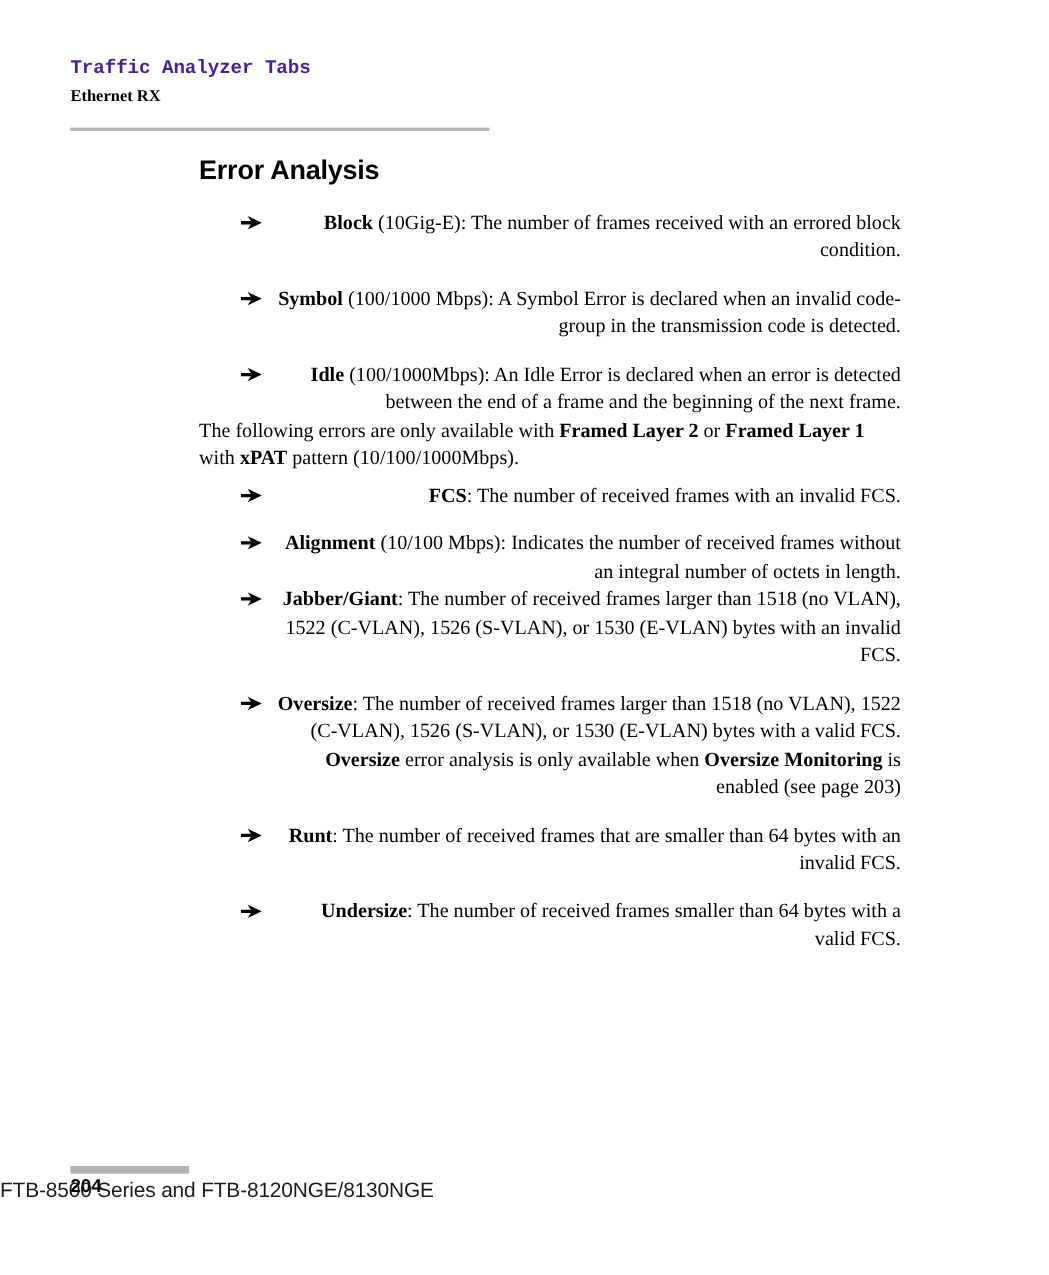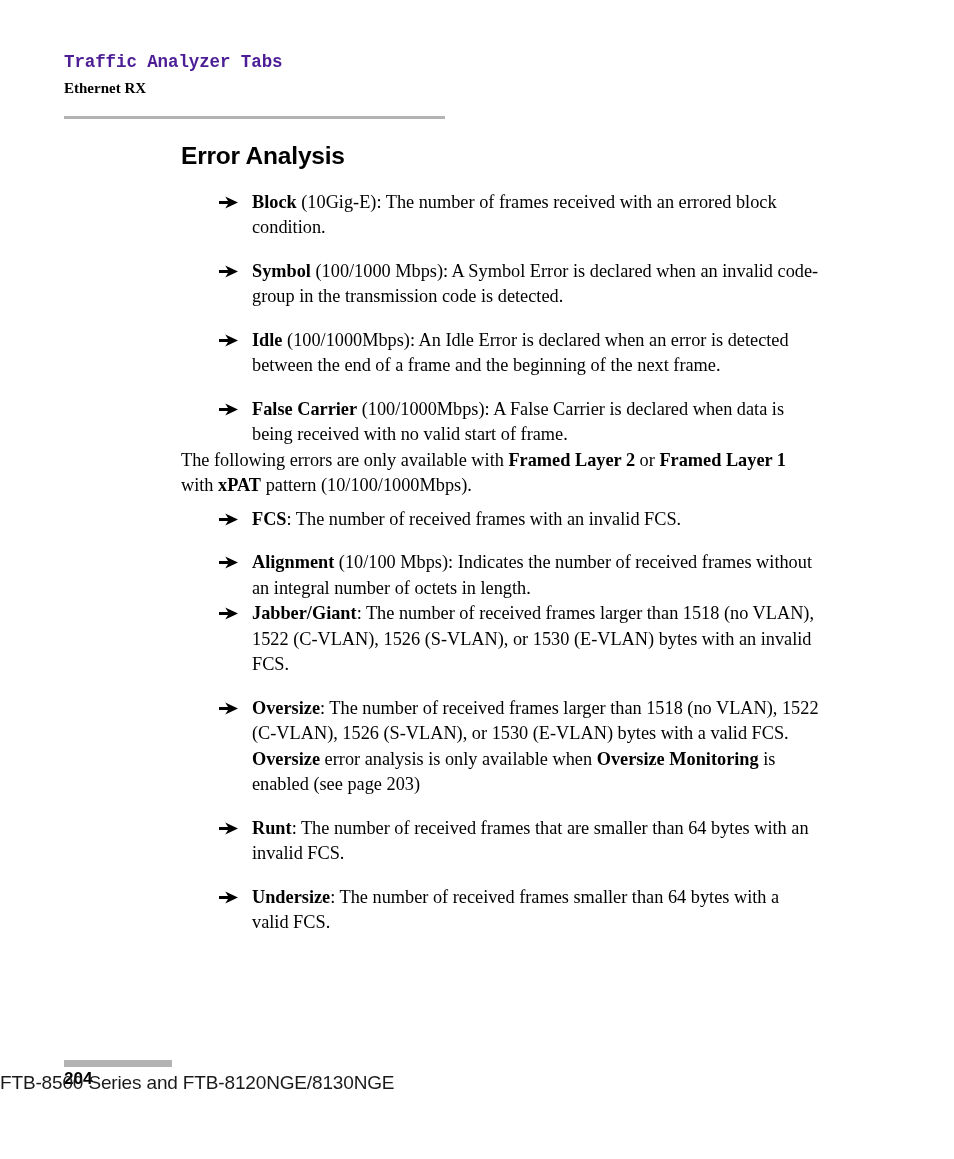--- a/index.html
+++ b/index.html
@@ -72,20 +72,21 @@
     line-height: 25.5px;
     margin: 0 0 8px 0;
     color: #000;
   }
 
   
   ul.bullet-list {
     list-style: none;
     margin: 0;
     padding: 0;
+    text-align: right;
   }
   ul.bullet-list li {
     position: relative;
     padding-left: 71px;
     margin-bottom: 18px;
     font-size: 18.3px;
     line-height: 25.5px;
     color: #000;
   }
   ul.bullet-list li:last-child {
@@ -172,28 +173,20 @@
       <b>Symbol</b><span> (100/1000 Mbps): A Symbol Error is declared when an invalid code-group in the transmission code is detected.</span>
     </li>
     <li>
       <span class="bullet-marker">
         <svg viewBox="0 0 19 13" xmlns="http://www.w3.org/2000/svg" aria-hidden="true">
           <path d="M0 5.0 L9 5.0 L6.2 0.4 L19 6.5 L6.2 12.6 L9 8.0 L0 8.0 Z" fill="#000000"></path>
         </svg>
       </span>
       <b>Idle</b><span> (100/1000Mbps): An Idle Error is declared when an error is detected between the end of a frame and the beginning of the next frame.</span>
     </li>
-    <li>
-      <span class="bullet-marker">
-        <svg viewBox="0 0 19 13" xmlns="http://www.w3.org/2000/svg" aria-hidden="true">
-          <path d="M0 5.0 L9 5.0 L6.2 0.4 L19 6.5 L6.2 12.6 L9 8.0 L0 8.0 Z" fill="#000000"></path>
-        </svg>
-      </span>
-      <b>False Carrier</b><span> (100/1000Mbps): A False Carrier is declared when data is being received with no valid start of frame.</span>
-    </li>
   </ul>
 
   <p class="body-para grp"><span>The following errors are only available with </span><b>Framed Layer 2</b><span> or </span><b>Framed Layer 1</b><span> with </span><b>xPAT</b><span> pattern (10/100/1000Mbps).</span></p>
 
   <ul class="bullet-list grp">
     <li>
       <span class="bullet-marker">
         <svg viewBox="0 0 19 13" xmlns="http://www.w3.org/2000/svg" aria-hidden="true">
           <path d="M0 5.0 L9 5.0 L6.2 0.4 L19 6.5 L6.2 12.6 L9 8.0 L0 8.0 Z" fill="#000000"></path>
         </svg>

